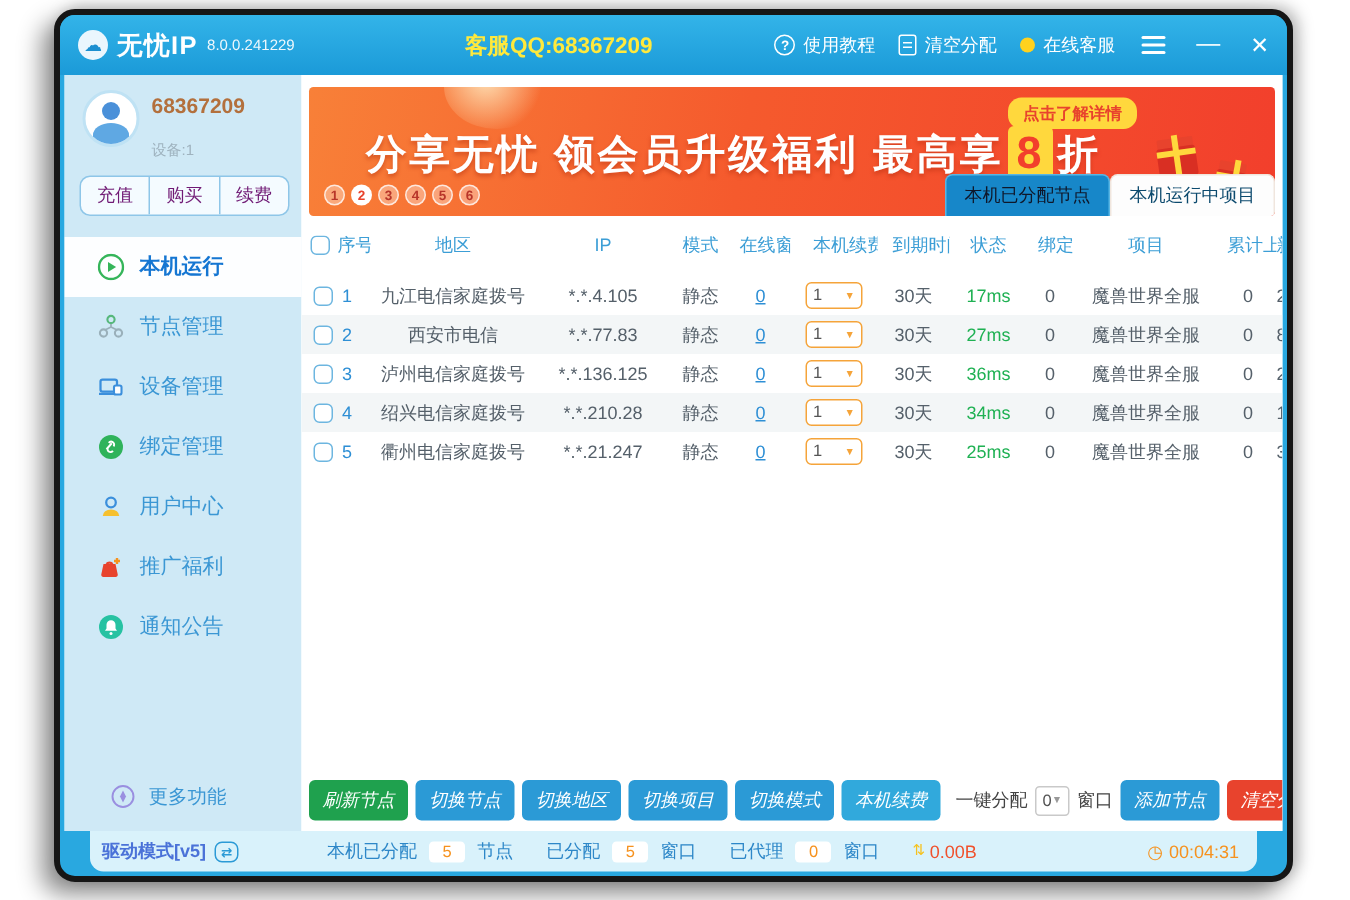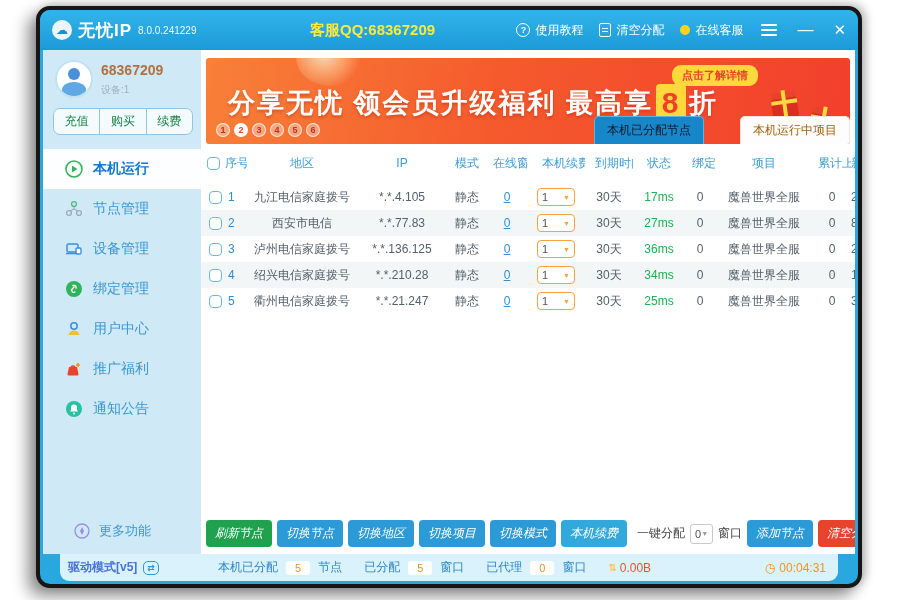--- a/index.html
+++ b/index.html
@@ -40,41 +40,41 @@
 
   
   .sidebar { width:158px; flex:0 0 158px; background:#cfe9f6; display:flex; flex-direction:column; }
   .user-card { padding:10px 8px 6px 12px; display:flex; align-items:flex-start; gap:8px; }
   .avatar { width:38px; height:38px; border-radius:50%; background:#fff; border:2px solid #bfe2f4;
     position:relative; overflow:hidden; flex:0 0 38px; }
   .avatar .head { position:absolute; left:11px; top:6px; width:12px; height:12px; border-radius:50%; background:#4a90d9; }
   .avatar .bodyp { position:absolute; left:5px; top:20px; width:24px; height:16px; border-radius:50% 50% 0 0; background:#5fa8e3; }
   .user-meta { padding-top:2px; }
   .user-name { color:#b3703d; font-size:14px; font-weight:bold; }
-  .user-sub { color:#9fb3bf; font-size:10px; margin-top:5px; }
+  .user-sub { color:#9fb3bf; font-size:10px; margin-top:15px; }
   .seg-row { display:flex; margin:4px 8px 8px 10px; border:1px solid #8ec6e8; border-radius:7px; background:#f4fbff; overflow:hidden; }
-  .seg-btn { flex:1; text-align:center; font-size:12px; color:#15803d; padding:4px 0; cursor:pointer; }
+  .seg-btn { flex:1; text-align:center; font-size:12px; color:#701a75; padding:4px 0; cursor:pointer; }
   .seg-btn + .seg-btn { border-left:1px solid #8ec6e8; }
 
   .nav { margin-top:6px; }
   .nav-item { height:40px; display:flex; align-items:center; gap:10px; padding-left:22px;
     font-size:14px; color:#3b97d4; cursor:pointer; }
   .nav-item.active { background:#fdfeff; color:#1576d2; font-weight:bold; }
   .nav-ic { width:18px; height:18px; flex:0 0 18px; display:flex; align-items:center; justify-content:center; }
   .sidebar-spacer { flex:1; }
   .more-row { display:flex; align-items:center; gap:8px; padding:0 0 14px 30px; font-size:13px; color:#3b97d4; cursor:pointer; }
 
   
   .main { flex:1; background:#fff; display:flex; flex-direction:column; overflow:hidden; }
 
   .banner { position:relative; margin:8px 5px 0 5px; height:86px; border-radius:3px;
     background:linear-gradient(100deg,#f88038 0%,#f55a2d 45%,#f23f2c 100%); overflow:hidden; }
   .banner-swirl { position:absolute; left:90px; top:-28px; width:70px; height:56px; border-radius:50%;
     background:radial-gradient(circle at 40% 40%, rgba(255,241,200,.85), rgba(255,241,200,0) 70%); }
-  .banner-line { position:absolute; left:22px; top:26px; display:flex; align-items:center;
+  .banner-line { position:absolute; left:38px; top:26px; display:flex; align-items:center;
     color:#fff; font-size:27px; font-weight:bold; letter-spacing:2px;
     text-shadow:0 2px 3px rgba(170,40,10,.45); white-space:nowrap; }
   .digit-box { display:inline-flex; align-items:center; justify-content:center; width:30px; height:38px;
     background:#ffd83d; color:#f23f2c; border-radius:4px; margin:0 3px; font-size:30px; text-shadow:none; }
   .banner-cta { position:absolute; right:92px; top:7px; background:#ffd83d; color:#e8432d;
     font-size:11px; font-weight:bold; padding:3px 10px; border-radius:9px; cursor:pointer; }
   .dots { position:absolute; left:10px; bottom:7px; display:flex; gap:4px; }
   .dot { width:14px; height:14px; border-radius:50%; background:rgba(255,255,255,.35);
     border:1px solid rgba(255,255,255,.75); color:#b8352a; font-size:9px; font-weight:bold;
     display:flex; align-items:center; justify-content:center; cursor:pointer; }
@@ -82,21 +82,21 @@
   .gift { position:absolute; width:26px; height:20px; background:#d92f23; border-radius:2px;
     box-shadow:0 -7px 0 -1px #e8432d; }
   .gift:before { content:""; position:absolute; left:11px; top:-8px; bottom:0; width:4px; background:#ffd83d; }
   .gift:after { content:""; position:absolute; left:0; right:0; top:2px; height:4px; background:#ffd83d; }
   .gift1 { right:52px; bottom:26px; transform:rotate(-8deg); }
   .gift2 { right:20px; bottom:14px; width:20px; height:16px; transform:rotate(10deg); }
 
   .tabs { position:absolute; right:0; bottom:0; display:flex; }
   .tab { font-size:12px; padding:5px 12px; border-radius:5px 5px 0 0; cursor:pointer; }
   .tab.active { background:#1787c9; color:#0f172a; border:1px solid #58b6e4; border-bottom:none; }
-  .tab.inactive { background:#fdfdfd; color:#a16207; border:1px solid #f0e6de; border-bottom:none;margin-left:36px; }
+  .tab.inactive { background:#fdfdfd; color:#0c4a6e; border:1px solid #f0e6de; border-bottom:none; }
 
   
   .grid-row { display:grid; grid-template-columns:46px 110px 90px 40px 40px 58px 48px 52px 30px 98px 38px 1fr;
     align-items:center; }
   .thead { min-height:40px; padding:4px 0; color:#3c9ed6; font-size:12px; line-height:1.15; text-align:center; }
   .thead .cell { display:flex; align-items:center; justify-content:center; }
   .th-first { display:flex; align-items:center; justify-content:flex-start; padding-left:8px; gap:5px; }
   .hdr-2line { width:28px; }
   .trow { height:26px; font-size:12px; color:#55606a; text-align:center; }
   .trow.alt { background:#f3f6f7; }

